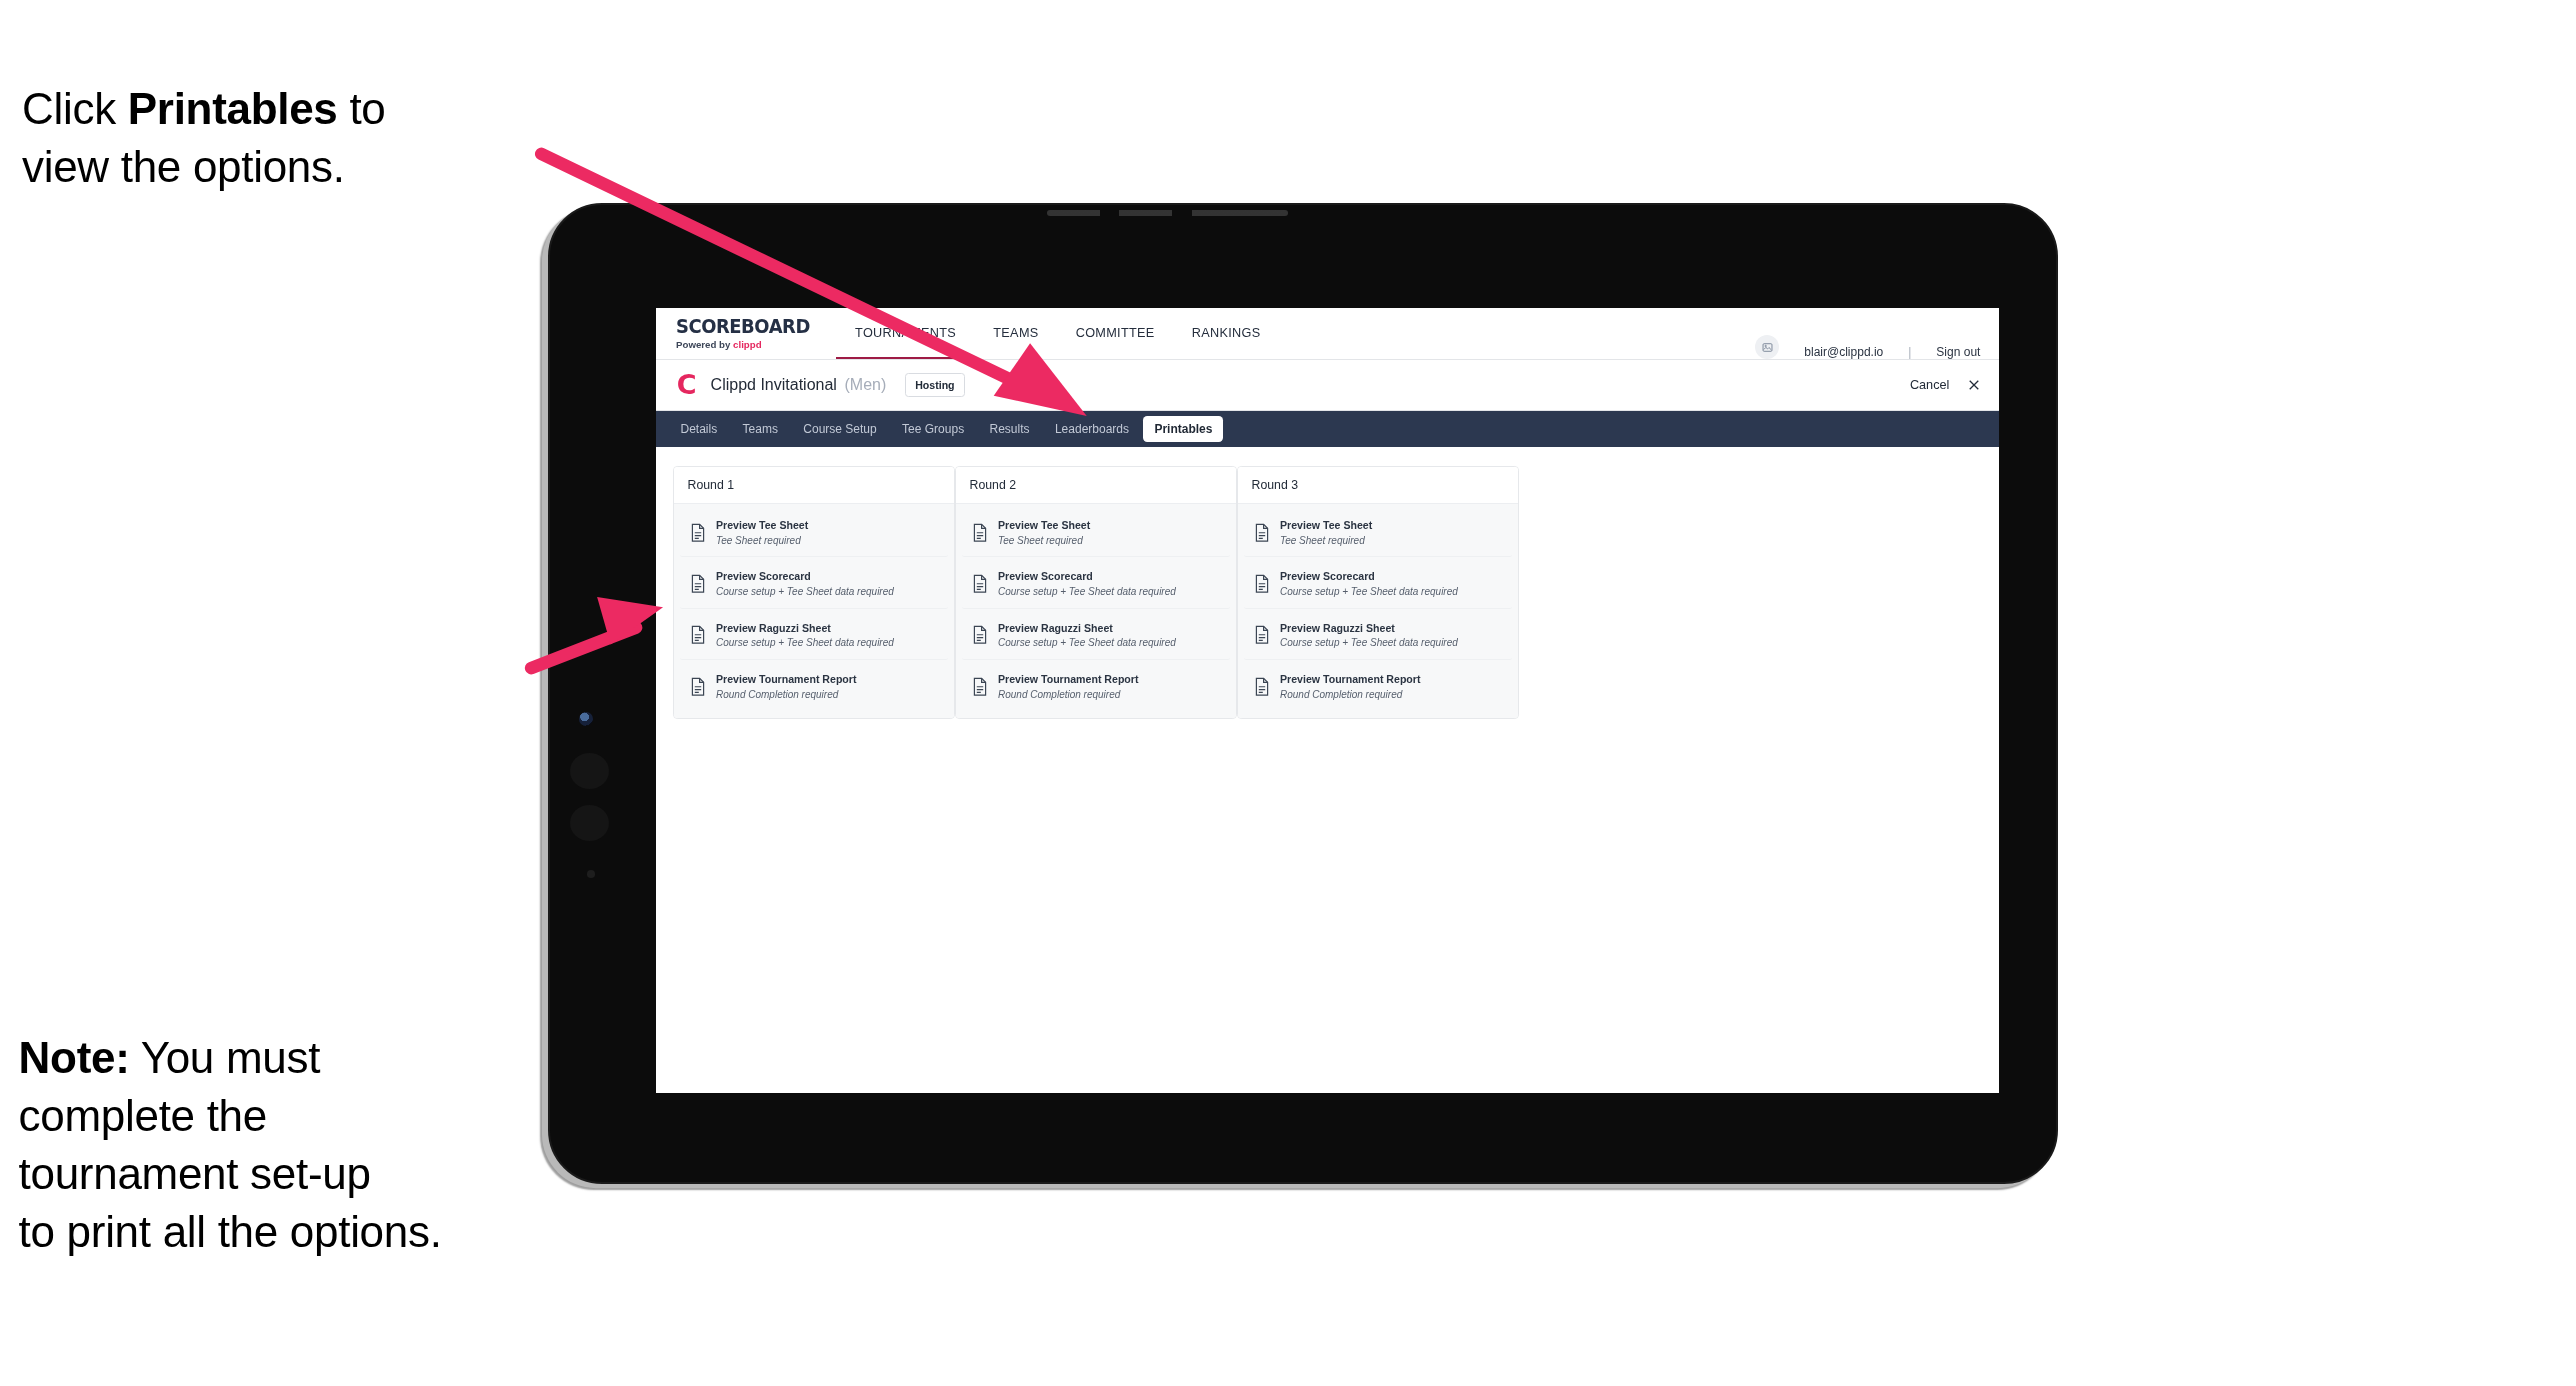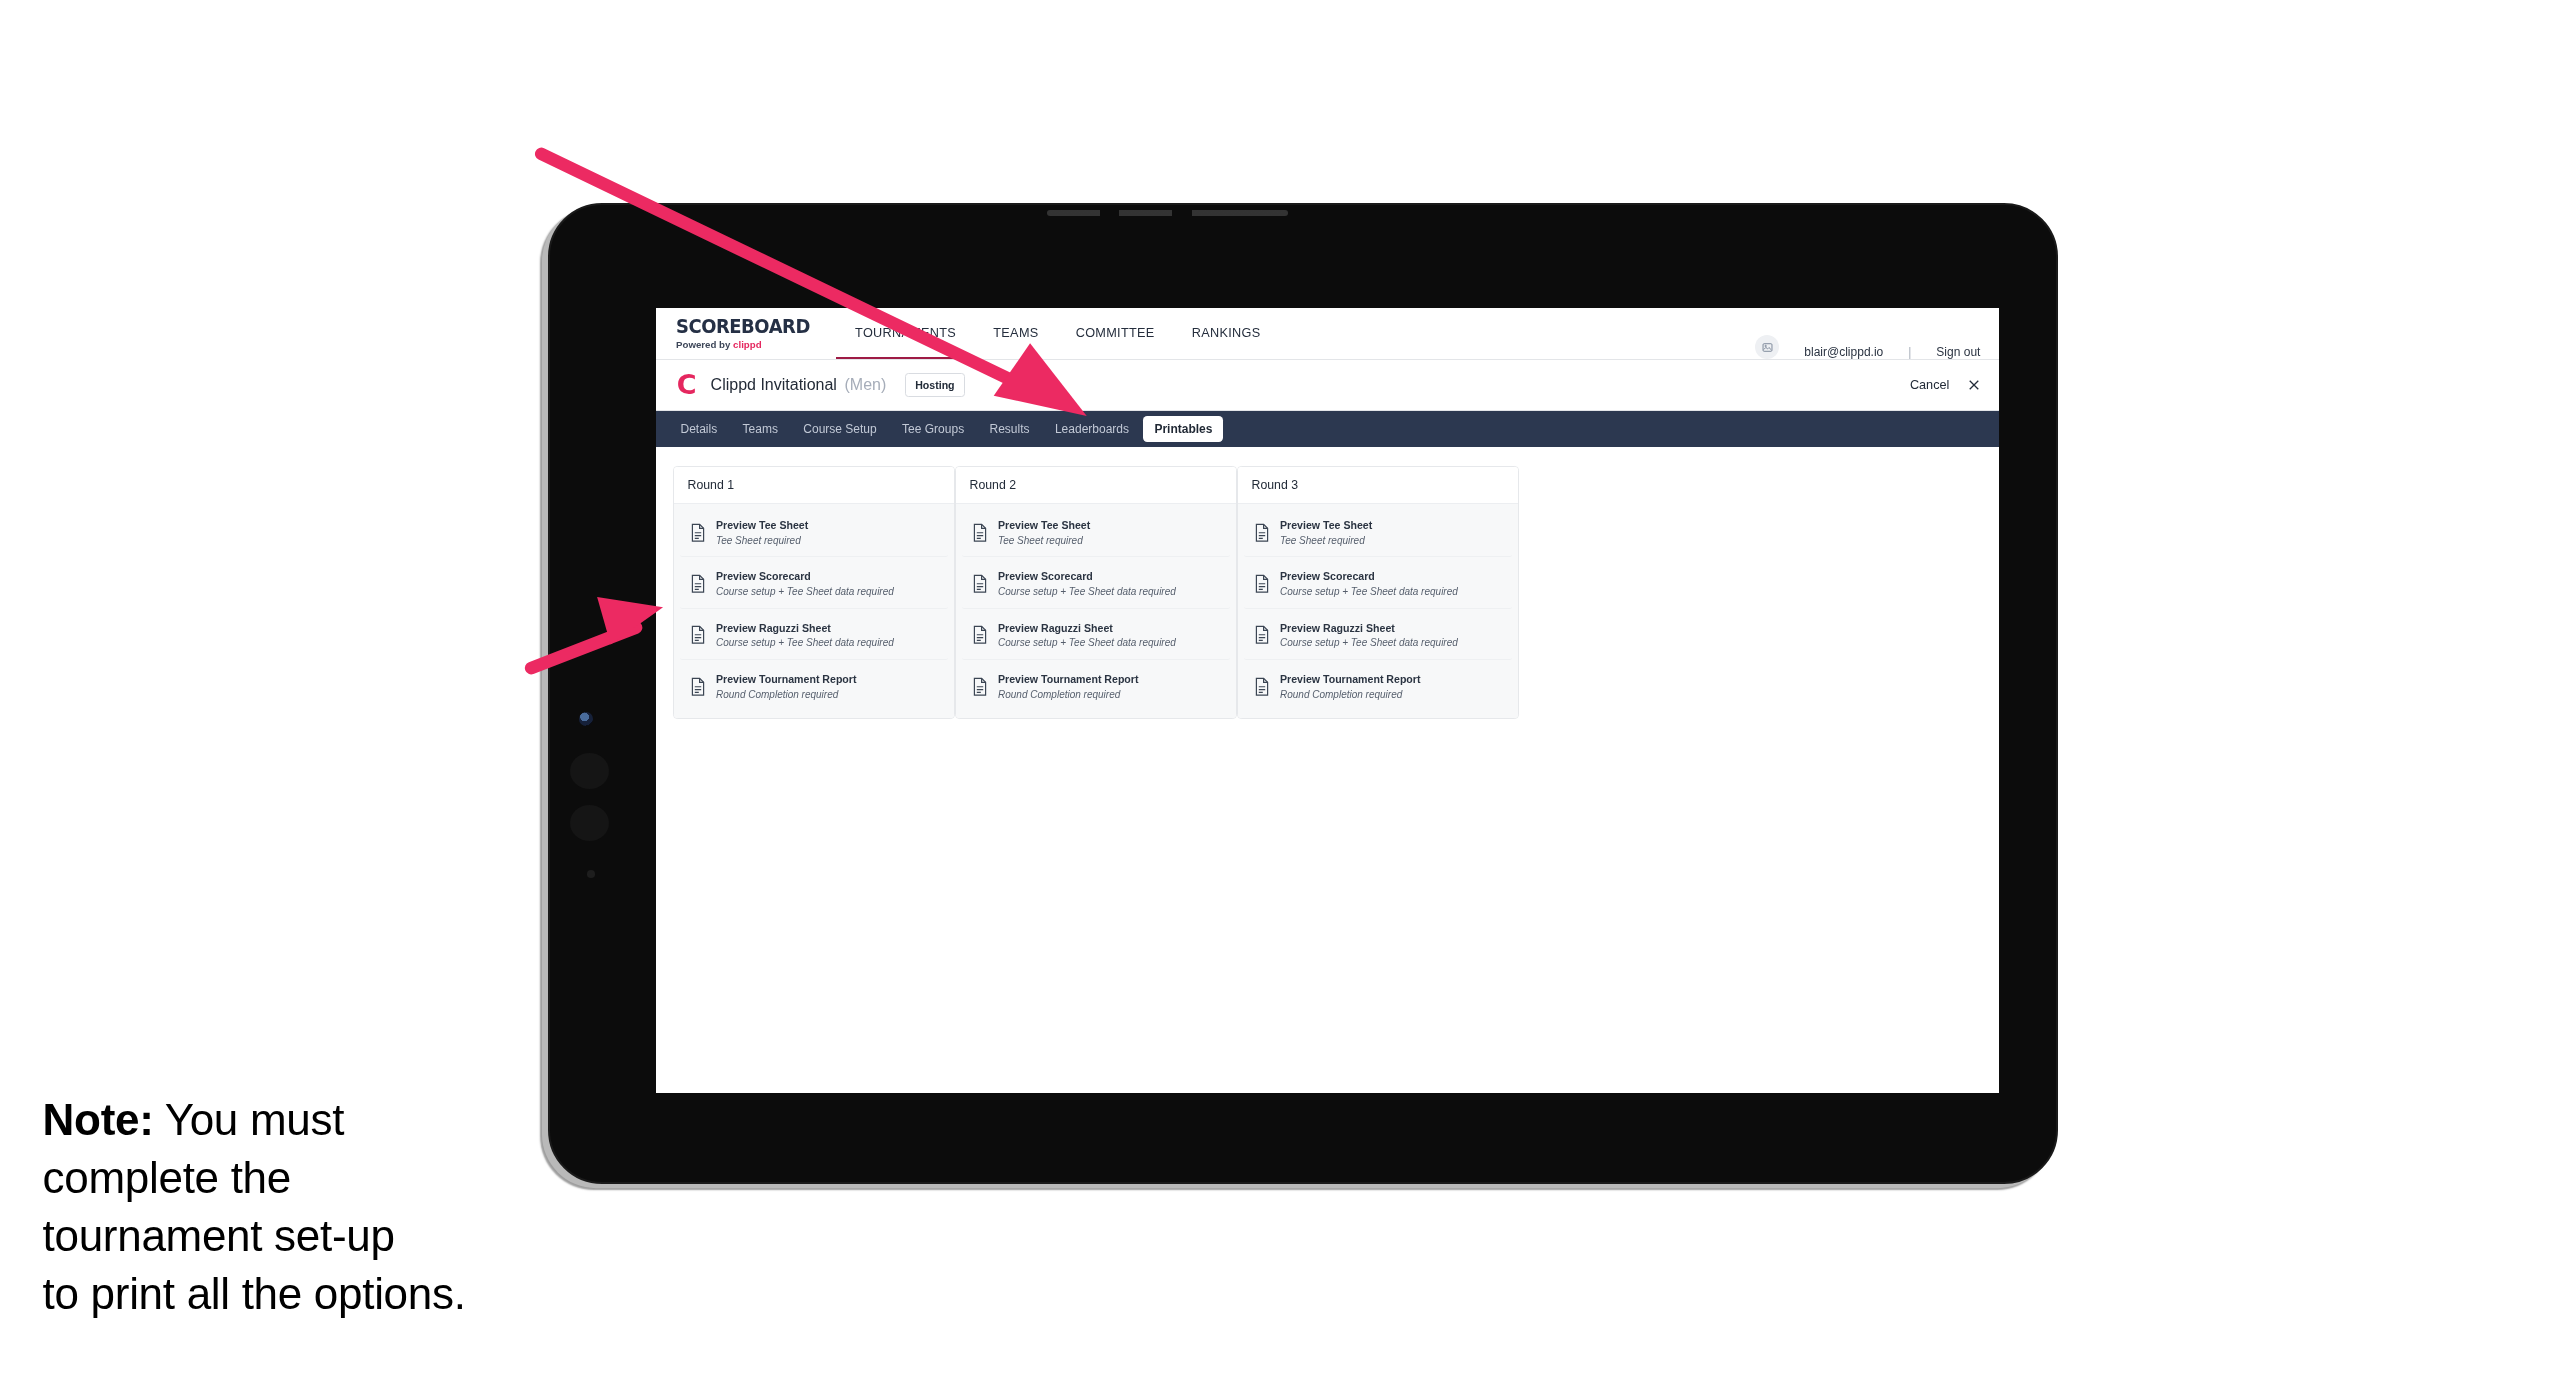--- a/index.html
+++ b/index.html
@@ -17,21 +17,21 @@
     color: #000;
     font-family: "Liberation Sans", sans-serif;
     font-size: 44px;
     line-height: 1.32;
     letter-spacing: -0.3px;
     white-space: pre-line;
   }
   .annot b { font-weight: 700; }
   #annot-click    { left: 22px;  top: 22px;  width: 558px; }
   #annot-select   { left: 29px;  top: 651px; width: 524px; }
-  #annot-note     { left: 18.6px;  top: 1033px; width: 677px; margin-left: 24px; }
+  #annot-note     { left: 18.6px;  top: 971px; width: 677px; }
 
   
   .arrow-svg { position: absolute; left: 0; top: 0; width: 2576px; height: 1386px; pointer-events: none; }
 
   
   #tablet {
     position: absolute;
     left: 548px; top: 203px;
     width: 1510px; height: 981px;
     background: #0c0c0c;
@@ -160,20 +160,24 @@
   .doc-icon { flex: 0 0 auto; width: 16px; height: 19.5px; color: #3c4654; }
   .print-text { line-height: 1.34; }
   .print-title { font-size: 10.6px; font-weight: 700; color: #2b3442; }
   .print-sub { font-size: 10px; font-style: italic; color: #555e6c; margin-top: 1.7px; }
 </style>
 </head>
 <body>
 
 <div id="root">
 
+  <div class="annot" id="annot-click">
+    <span>Click </span><b>Printables</b><span> to
+view the options.</span>
+  </div>
 
 
   <div class="annot" id="annot-note">
     <b>Note:</b><span> You must
 complete the
 tournament set-up
 to print all the options.</span>
   </div>
 
   <div id="tablet">

